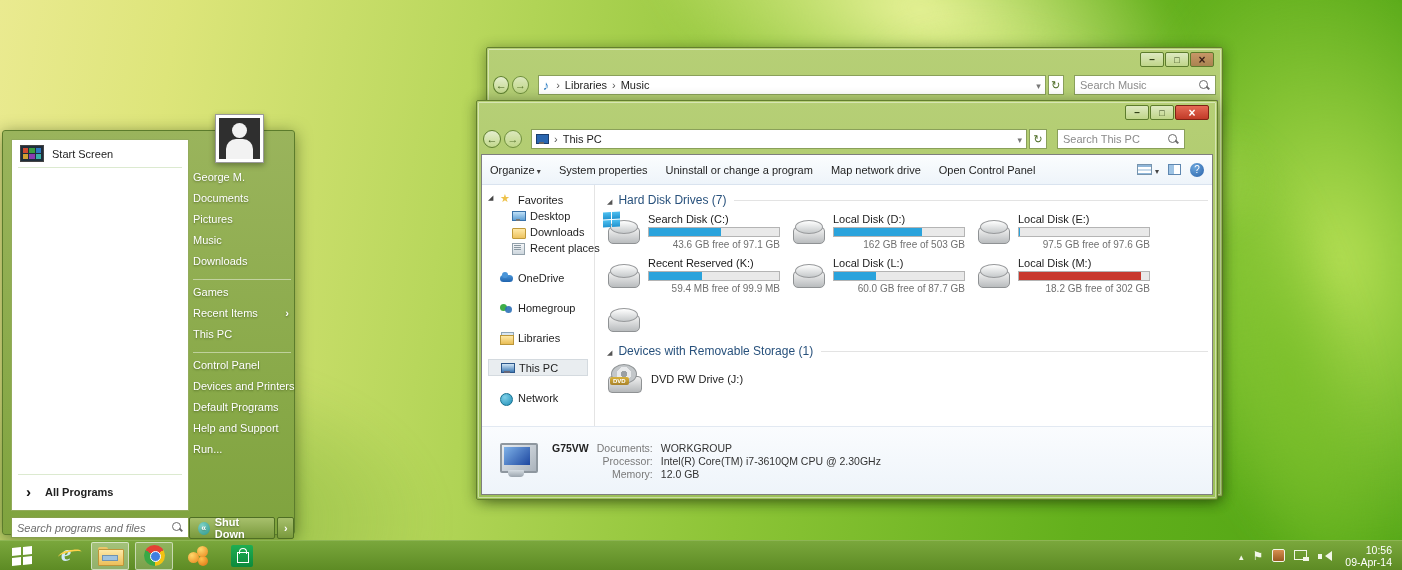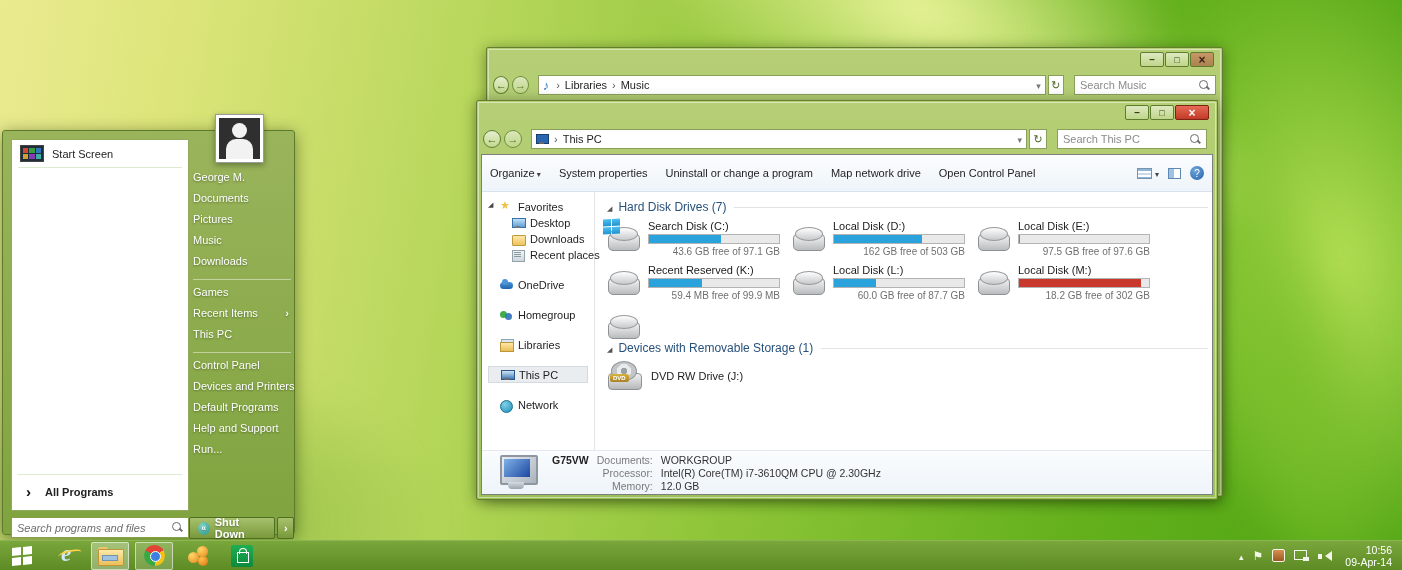--- a/index.html
+++ b/index.html
@@ -60,21 +60,21 @@
   .music-note::before { content:"♪"; color:#2f7fc4; font-size:13px; margin-right:2px; }
 
   
   #pc-win { left:476px; top:100px; width:742px; height:400px; z-index:10; }
   #pc-win .addr-row { top:27px; }
   #pc-content { position:absolute; left:4px; right:4px; top:53px; bottom:4px; background:#fff; border:1px solid #7e7e7e; display:flex; flex-direction:column; }
   .pc-crumb-icon { width:13px; height:10px; position:relative; flex:0 0 auto; }
   .pc-crumb-icon::before { content:""; position:absolute; left:0; top:0; width:11px; height:8px; background:#2a66b0; border:1px solid #1b3e6e; }
   .pc-crumb-icon::after { content:""; position:absolute; left:3px; top:8px; width:5px; height:2px; background:#666; }
 
-  #toolbar { height:37px; background:linear-gradient(#fbfdfe,#eef4fa); border-bottom:1px solid #d9e3ef;
+  #toolbar { height:30px; background:linear-gradient(#fbfdfe,#eef4fa); border-bottom:1px solid #d9e3ef;
              display:flex; align-items:center; padding:0 8px; color:#1e1e1e; }
   .tb-btn { margin-right:18px; white-space:nowrap; }
   .tb-dd::after { content:" ▾"; font-size:8px; color:#444; }
   #toolbar .tb-right { margin-left:auto; display:flex; align-items:center; gap:9px; }
   .views-icon { width:15px; height:11px; background:linear-gradient(#8fb6d9 0 2px,#fff 2px 4px,#c8dbeb 4px 6px,#fff 6px 8px,#8fb6d9 8px 10px); border:1px solid #7794ad; }
   .views-dd::before { content:"▾"; font-size:8px; color:#444; }
   .pane-icon { width:13px; height:11px; border:1px solid #5f87b0; background:linear-gradient(90deg,#9ec3e4 0 5px,#fff 5px); }
   .help-icon { width:14px; height:14px; border-radius:50%; background:radial-gradient(circle at 35% 30%,#6aa6dd,#2b62a8); color:#fff; font-size:10px; display:flex; align-items:center; justify-content:center; }
   .help-icon::before { content:"?"; }
 
@@ -118,21 +118,21 @@
   .tile-name { font-size:11px; color:#1b1b1b; white-space:nowrap; }
   .tile-bar { width:132px; height:10px; border:1px solid #b4b4b4; background:#e9e9e9; margin:2px 0 2px; }
   .tile-fill { display:block; height:100%; }
   .tile-cap { font-size:10px; color:#707070; white-space:nowrap;text-align:right; }
   .dvd-tile { display:flex; align-items:center; gap:8px; margin-top:4px; }
   .dvd-icon { width:36px; height:30px; position:relative; flex:0 0 auto; }
   .dvd-icon::before { content:""; position:absolute; left:1px; top:12px; right:1px; bottom:1px; background:linear-gradient(#f0f0f0,#b5b8ba); border:1px solid #8f9294; border-radius:4px; }
   .dvd-icon::after { content:""; position:absolute; left:4px; top:0px; width:24px; height:18px; background:radial-gradient(circle,#9aa0a4 0 3px,#e8eaec 3px 7px,#c3c7ca 7px); border-radius:50%; border:1px solid #909496; }
   .dvd-chip { position:absolute; left:3px; top:13px; background:linear-gradient(#d8b23c,#a9822a); color:#fff; font-size:6px; font-weight:bold; padding:1px 3px; border-radius:2px; z-index:2; }
 
-  #details-pane { height:44px; border-top:1px solid #e2e9f2; background:linear-gradient(#fafcfe,#eef4fa); display:flex; align-items:center; padding:4px 10px; gap:14px; }
+  #details-pane { height:68px; border-top:1px solid #e2e9f2; background:linear-gradient(#fafcfe,#eef4fa); display:flex; align-items:center; padding:4px 10px; gap:14px; }
   .pcicon { width:46px; height:40px; position:relative; flex:0 0 auto; }
   .pcicon::before { content:""; position:absolute; left:8px; top:2px; width:34px; height:26px; background:linear-gradient(135deg,#e8edf2,#aab3bc); border:2px solid #8e979f; border-radius:2px; }
   .pcicon i { position:absolute; left:12px; top:6px; width:26px; height:18px; background:linear-gradient(135deg,#7fb2e8,#1d47a0); }
   .pcicon::after { content:""; position:absolute; left:16px; top:29px; width:16px; height:7px; background:linear-gradient(#d6dde3,#9aa4ad); border-radius:1px 1px 4px 4px; }
   .det-grid { display:grid; grid-template-columns:auto auto 1fr; column-gap:8px; row-gap:1px; font-size:10.5px; align-items:baseline; }
   .det-name { font-weight:bold; color:#222; text-align:right; }
   .det-label { color:#7a7a7a; text-align:right; }
   .det-value { color:#333; }
 
   
@@ -273,21 +273,21 @@
       <div class="navcirc fwd">
           <span class="g-fwd"></span>
         </div>
       <div class="crumbbox" style="width:496px;">
         <span class="pc-crumb-icon"></span>
         <span class="crumb-sep"></span>
         <span>This PC</span>
         <span class="crumb-dd"></span>
       </div>
       <div class="refreshbtn"></div>
-      <div class="searchbox" style="width:150px; margin-left:10px;">
+      <div class="searchbox" style="width:128px; margin-left:10px;">
         <input placeholder="Search This PC" style="">
         <span class="mag"></span>
       </div>
     </div>
 
     <div id="pc-content">
       <div id="toolbar">
         <span class="tb-btn tb-dd">Organize</span>
 
           <span class="tb-btn">System properties</span>
@@ -450,21 +450,21 @@
               </div>
 
               <div class="tile">
                 <span class="disk-icon">
                   
                 </span>
               </div>
 
           </div>
 
-          <div class="group-hdr" style="margin-top:2px;">
+          <div class="group-hdr" style="margin-top:12px;">
             <span class="group-tri"></span>
             <span class="group-title">Devices with Removable Storage (1)</span>
             <span class="group-line"></span>
           </div>
           <div class="dvd-tile">
             <span class="dvd-icon">
               <span class="dvd-chip">DVD</span>
             </span>
             <span class="tile-name">DVD RW Drive (J:)</span>
           </div>

